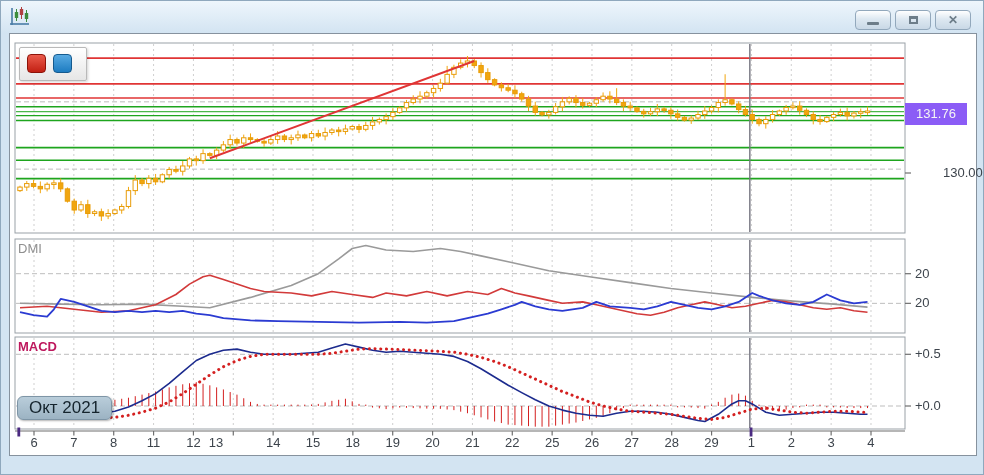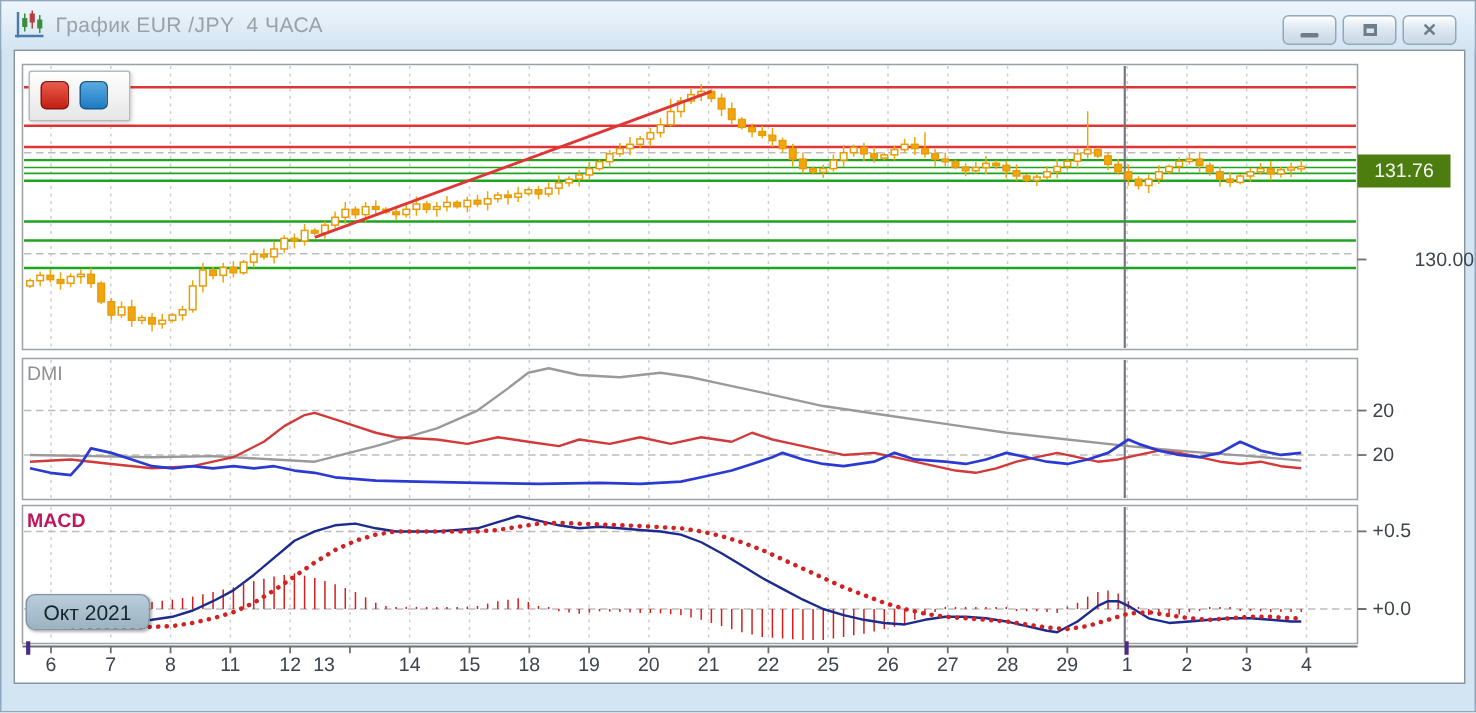--- a/index.html
+++ b/index.html
@@ -28,46 +28,45 @@
         background:linear-gradient(#ffffff,#e6e6e6);border:1px solid #b9b9b9;
         border-radius:2px;box-shadow:1px 1px 3px rgba(0,0,0,.18);box-sizing:border-box;}
   .sq{position:absolute;top:6px;width:19px;height:19px;border-radius:4px;box-sizing:border-box;}
   .sq.red{left:7px;background:linear-gradient(#ea5a4b,#c22013);border:1px solid #8d1309;}
   .sq.blue{left:33px;background:linear-gradient(#58aae2,#1d7cc1);border:1px solid #155a8e;}
   .panel-label{position:absolute;font-size:13px;}
   .dmi-label{left:17px;top:240px;color:#8f8f8f;}
   .macd-label{left:17px;top:338px;color:#be185d;font-weight:bold;}
   .badge{position:absolute;top:395px;height:22px;line-height:22px;padding:0 11px;
          background:linear-gradient(#b9cdda,#9cb3c3);border:1px solid #7e95a6;
-         border-radius:6px;color:#15242d;font-size:14px;
+         border-radius:6px;color:#15242d;font-size:17px;
          box-shadow:1px 1px 2px rgba(0,0,0,.3);}
   .badge.oct{left:16px;}
   .badge.nov{left:754px;}
   .pricebox{position:absolute;left:904px;top:102px;width:62px;height:22px;
-            background:#4d7c0f;color:#f5f5f5;font-size:13px;text-align:center;
+            background:#8b5cf6;color:#f5f5f5;font-size:13px;text-align:center;
             line-height:22px;}
   .xlab{position:absolute;top:434px;width:30px;text-align:center;font-size:13px;color:#3d444c;}
   .ylab{position:absolute;left:914px;font-size:13px;color:#3d444c;}
 </style>
 </head>
 <body>
 
 <div class="window">
   <div class="titlebar">
     <svg class="title-icon" width="22" height="22" viewBox="0 0 22 22">
       <line x1="3" y1="2" x2="3" y2="19" stroke="#4a7ba6" stroke-width="1.6"></line>
       <line x1="1" y1="18" x2="20" y2="18" stroke="#4a7ba6" stroke-width="1.6"></line>
       <line x1="7.5" y1="3" x2="7.5" y2="15" stroke="#3c8c3c" stroke-width="1"></line>
       <rect x="5.8" y="6" width="3.4" height="6" fill="#3c8c3c"></rect>
       <line x1="12.5" y1="1" x2="12.5" y2="13" stroke="#b04040" stroke-width="1"></line>
       <rect x="10.8" y="3" width="3.4" height="6" fill="#b04040"></rect>
       <line x1="17.5" y1="4" x2="17.5" y2="16" stroke="#3c8c3c" stroke-width="1"></line>
       <rect x="15.8" y="7" width="3.4" height="6" fill="#3c8c3c"></rect>
     </svg>
-    <span class="title-text">График EUR /JPY  4 ЧАСА</span>
     <div class="winbtn" style="left:854px" title="Свернуть">
         <span class="bar"></span>
       </div>
     <div class="winbtn" style="left:894px" title="Восстановить">
         <span class="box"></span>
       </div>
     <div class="winbtn" style="left:934px" title="Закрыть">
         <span class="x">✕</span>
       </div>
   </div>

